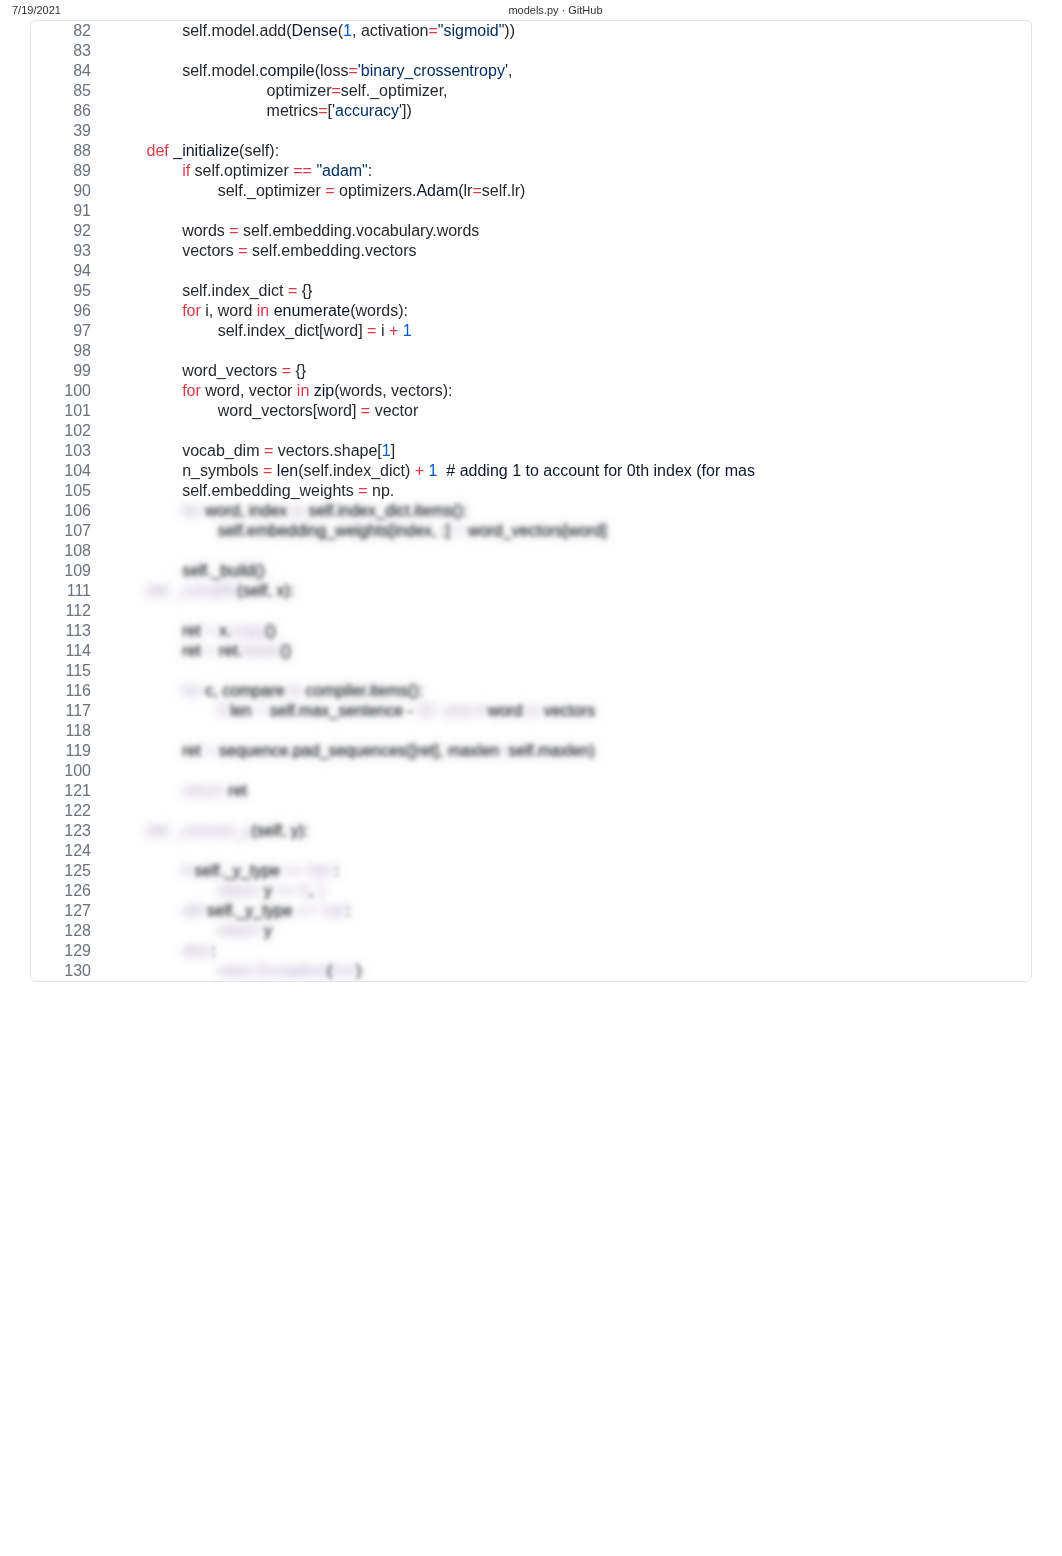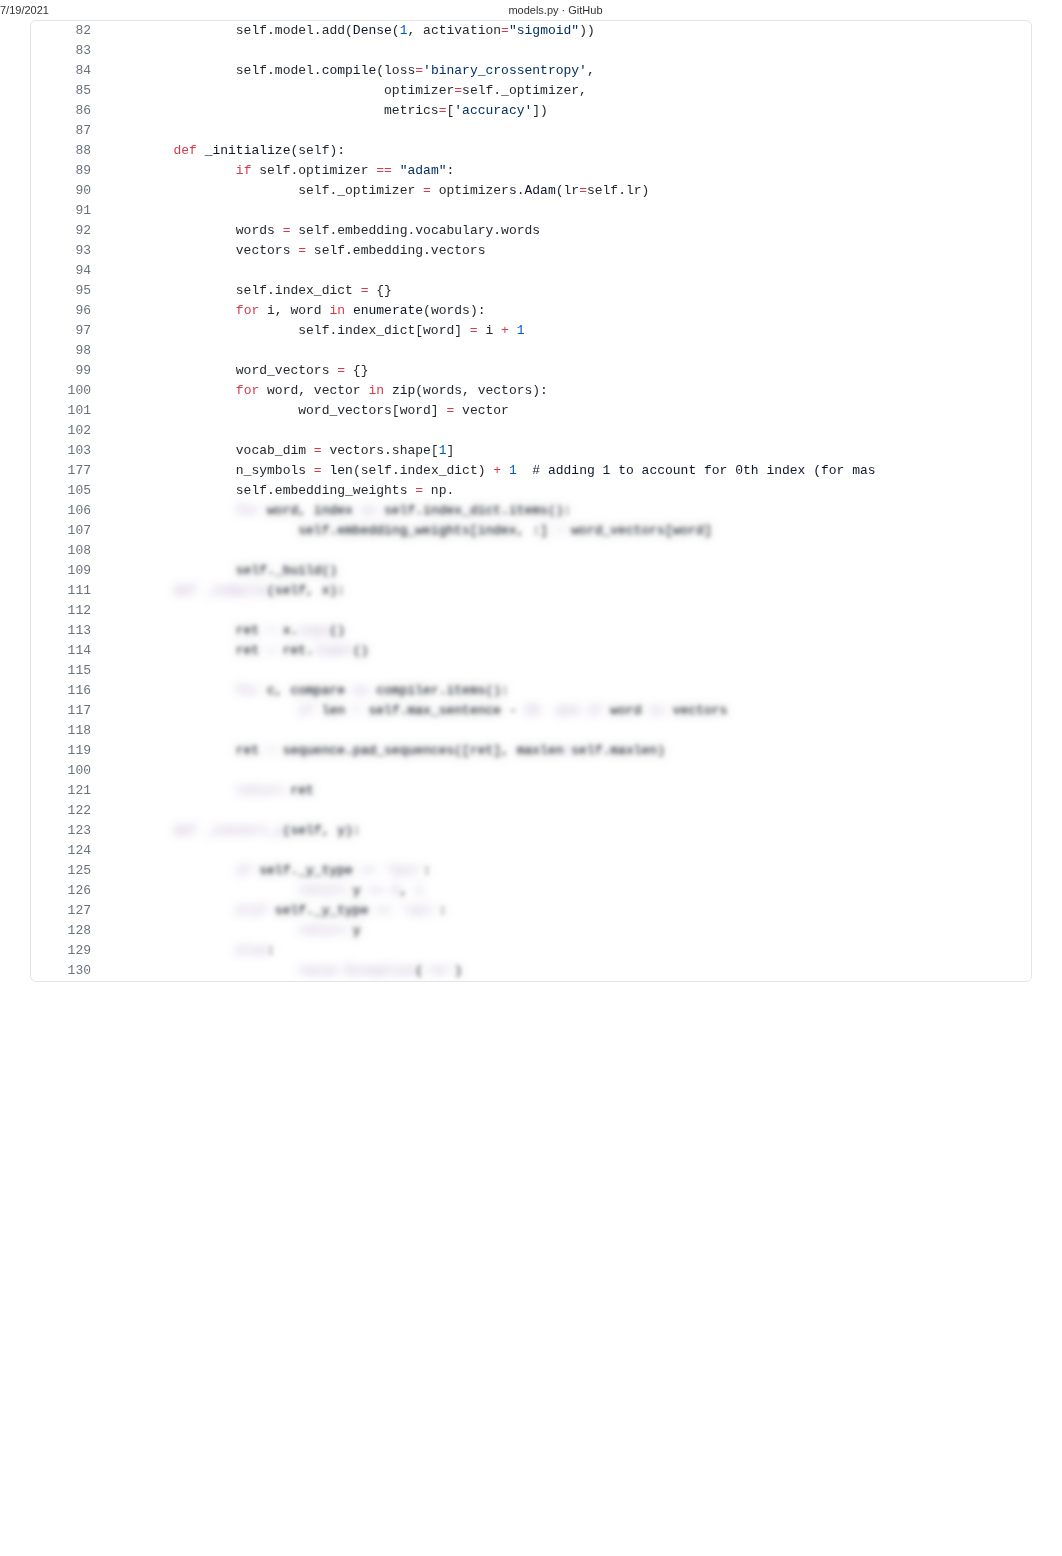--- a/index.html
+++ b/index.html
@@ -6,35 +6,35 @@
     margin: 0;
     font-family: -apple-system, BlinkMacSystemFont, "Segoe UI", Helvetica, Arial, sans-serif;
     font-size: 12px;
     color: #24292e;
     background: #fff;
   }
   .header {
     display: flex;
     justify-content: space-between;
     align-items: center;
-    padding: 4px 0;
+    padding: 4px 12px;
     font-size: 11px;
     color: #333;
   }
   .code-container {
     margin: 0 30px;
     border: 1px solid #e1e4e8;
     border-radius: 6px;
     overflow: hidden;
   }
   table.code {
     width: 100%;
     border-collapse: collapse;
-    font-family: Liberation Mono, monospace;
-    font-size: 13px;
+    font-family: Liberation Sans, sans-serif;
+    font-size: 16px;
     line-height: 20px;
     tab-size: 8;
   }
   td.lineno {
     width: 50px;
     min-width: 50px;
     padding: 0 10px;
     text-align: right;
     color: #6a737d;
     user-select: none;
@@ -89,21 +89,21 @@
         </tr>
         <tr>
           <td class="lineno">85</td>
           <td class="codecell"><span class="pl-s1">                                   </span><span class="pl-s1">optimizer</span><span class="pl-k">=</span><span class="pl-s1">self._optimizer,</span></td>
         </tr>
         <tr>
           <td class="lineno">86</td>
           <td class="codecell"><span class="pl-s1">                                   </span><span class="pl-s1">metrics</span><span class="pl-k">=</span><span class="pl-s1">[</span><span class="pl-s">'accuracy'</span><span class="pl-s1">])</span></td>
         </tr>
         <tr>
-          <td class="lineno">87</td>
+          <td class="lineno">39</td>
           <td class="codecell"></td>
         </tr>
         <tr>
           <td class="lineno">88</td>
           <td class="codecell"><span class="pl-s1">        </span><span class="pl-k">def</span><span class="pl-s1"> </span><span class="pl-en">_initialize</span><span class="pl-s1">(self):</span></td>
         </tr>
         <tr>
           <td class="lineno">89</td>
           <td class="codecell"><span class="pl-s1">                </span><span class="pl-k">if</span><span class="pl-s1"> self.optimizer </span><span class="pl-k">==</span><span class="pl-s1"> </span><span class="pl-s">"adam"</span><span class="pl-s1">:</span></td>
         </tr>
@@ -157,21 +157,21 @@
         </tr>
         <tr>
           <td class="lineno">102</td>
           <td class="codecell"></td>
         </tr>
         <tr>
           <td class="lineno">103</td>
           <td class="codecell"><span class="pl-s1">                vocab_dim </span><span class="pl-k">=</span><span class="pl-s1"> vectors.shape[</span><span class="pl-c1">1</span><span class="pl-s1">]</span></td>
         </tr>
         <tr>
-          <td class="lineno">177</td>
+          <td class="lineno">104</td>
           <td class="codecell"><span class="pl-s1">                n_symbols </span><span class="pl-k">=</span><span class="pl-s1"> </span><span class="pl-en">len</span><span class="pl-s1">(self.index_dict) </span><span class="pl-k">+</span><span class="pl-s1"> </span><span class="pl-c1">1</span><span class="pl-s1">  </span><span class="pl-c"># adding 1 to account for 0th index (for mas</span></td>
         </tr>
         <tr>
           <td class="lineno">105</td>
           <td class="codecell"><span class="pl-s1">                self.embedding_weights </span><span class="pl-k">=</span><span class="pl-s1"> np.</span></td>
         </tr>
         <tr>
           <td class="lineno">106</td>
           <td class="codecell blur"><span class="pl-s1">                </span><span class="pl-k">for</span><span class="pl-s1"> word, index </span><span class="pl-k">in</span><span class="pl-s1"> self.index_dict.items():</span></td>
         </tr>

